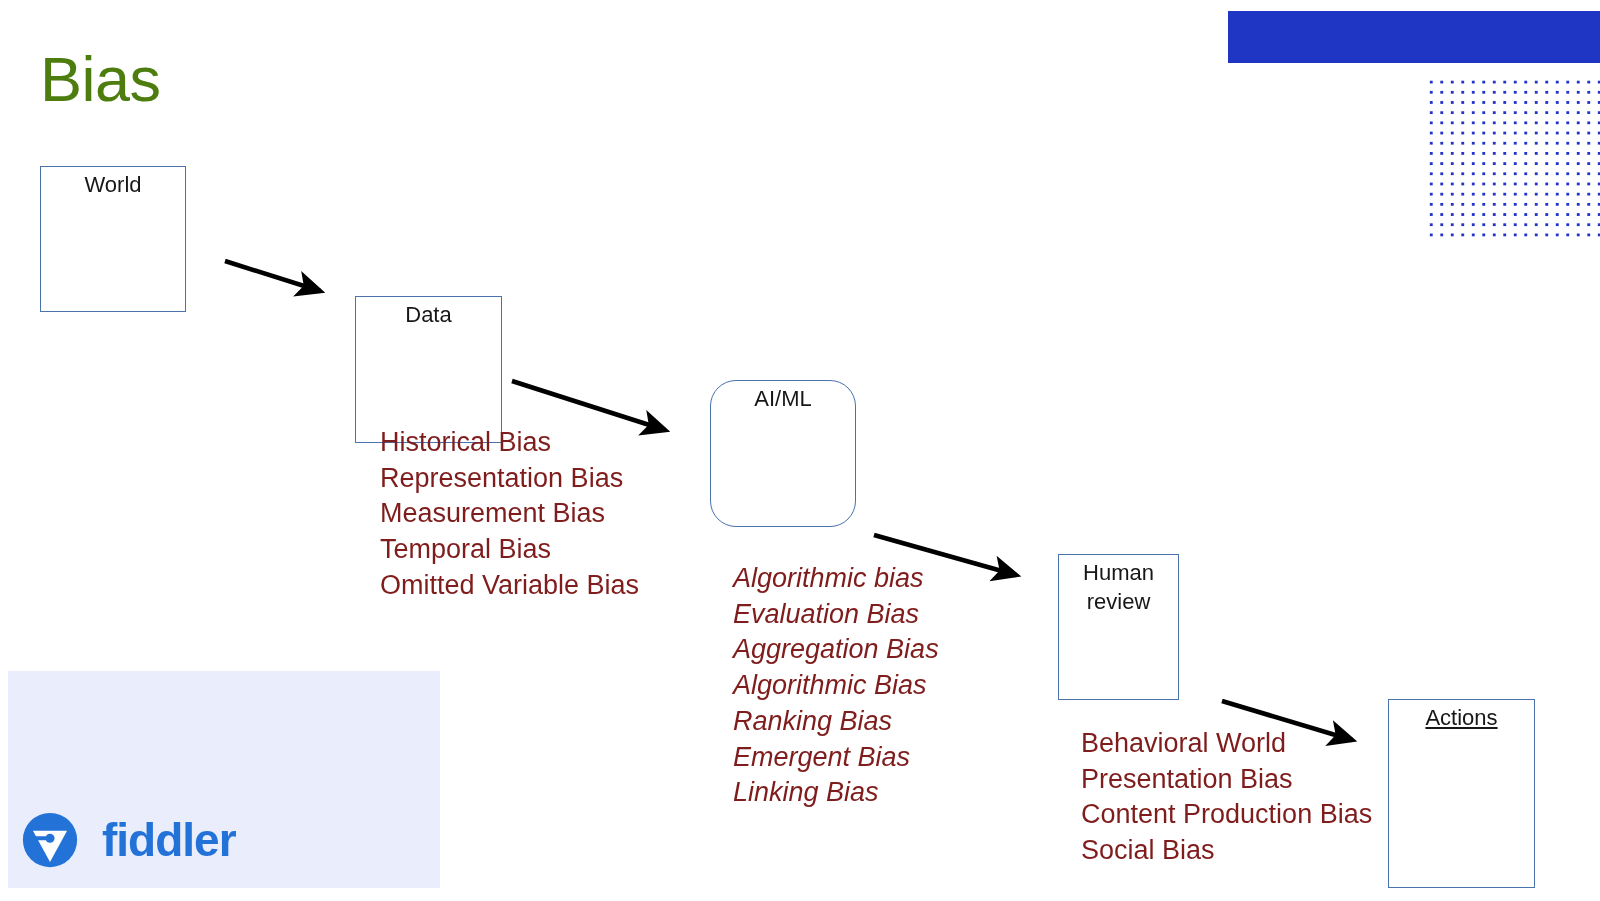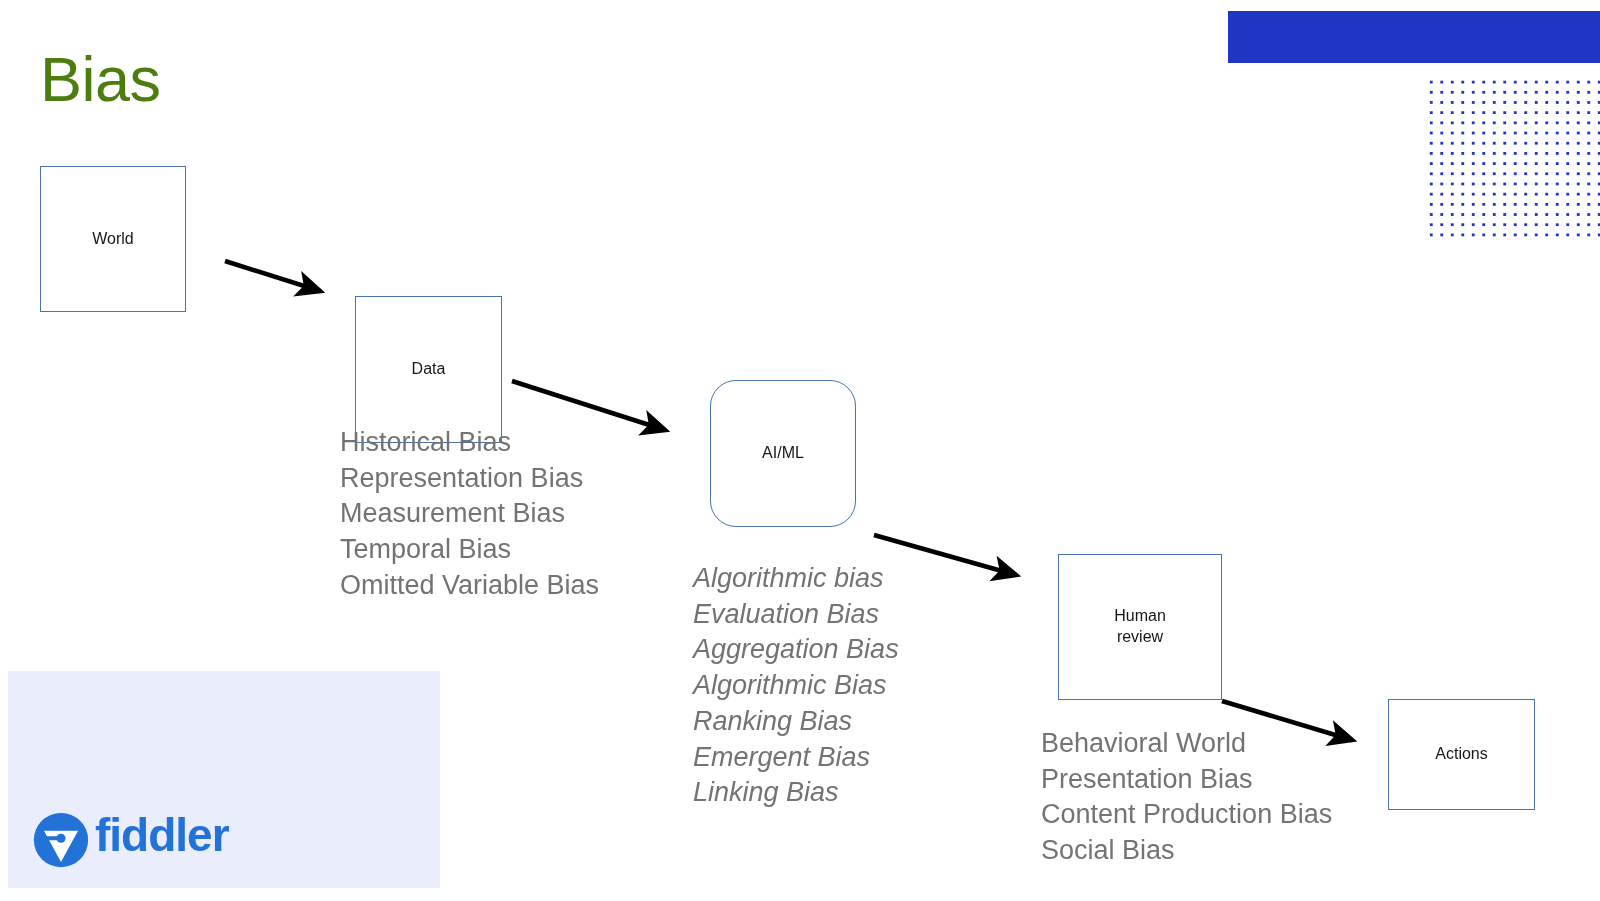--- a/index.html
+++ b/index.html
@@ -52,71 +52,73 @@
     white-space: nowrap;
   }
 
   
   .node {
     position: absolute;
     box-sizing: border-box;
     border: 1.6px solid #4a72ab;
     background: #ffffff;
     display: flex;
-    align-items: center;
+    align-items: flex-start;
     justify-content: center;
     text-align: center;
     color: #171717;
-    font-size: 16px;
+    font-size: 22px;
     line-height: 1.3;
-    padding: 20px 8px;
+    padding: 4px 8px;
   }
   .node.n-world   { left: 40px;   top: 166px; width: 146px; height: 146px; }
   .node.n-data    { left: 355px;  top: 260px; width: 147px; height: 147px; margin-top: 36px; }
   .node.n-aiml    { left: 710px;  top: 380px; width: 146px; height: 147px; border-radius: 26px; }
-  .node.n-human   { left: 1058px; top: 554px; width: 164px; height: 146px; }
-  .node.n-actions { left: 1388px; top: 699px; width: 147px; height: 111px; }
+  .node.n-human   { left: 1058px; top: 554px; width: 121px; height: 146px; }
+  .node.n-actions { left: 1388px; top: 699px; width: 147px; height: 189px; text-decoration: underline; }
   .node.n-human .node-label { white-space: pre-line; }
 
   
   .arrow-layer {
     position: absolute;
     left: 0; top: 0;
     width: 1600px; height: 901px;
     pointer-events: none;
   }
 
   
   .bias-list {
     position: absolute;
-    color: #737373;
+    color: #7f1d1d;
     font-size: 27px;
     line-height: 35.7px;
     white-space: nowrap;
+    margin-left: 40px;
   }
   .bias-list.l-data     { left: 340px;  top: 425px; }
   .bias-list.l-model    { left: 693px;  top: 561px; font-style: italic; }
   .bias-list.l-human    { left: 1041px; top: 726px; }
   .bias-list .bias-item { display: block; }
 
   
   .brand-panel {
     position: absolute;
     left: 8px;
     top: 671px;
     width: 432px;
     height: 217px;
     background: #e9edfc;
   }
   .brand-lockup {
     position: absolute;
-    left: 33px;
+    left: 22px;
     top: 812px;
     display: flex;
-    gap: 6px;
+    align-items: center;
+    gap: 24px;
   }
   .brand-mark { width: 56px; height: 56px; display: block; }
   .brand-name {
     color: #2272d8;
     font-size: 46px;
     font-weight: 700;
     letter-spacing: -1px;
     line-height: 1;
   }
 </style>

